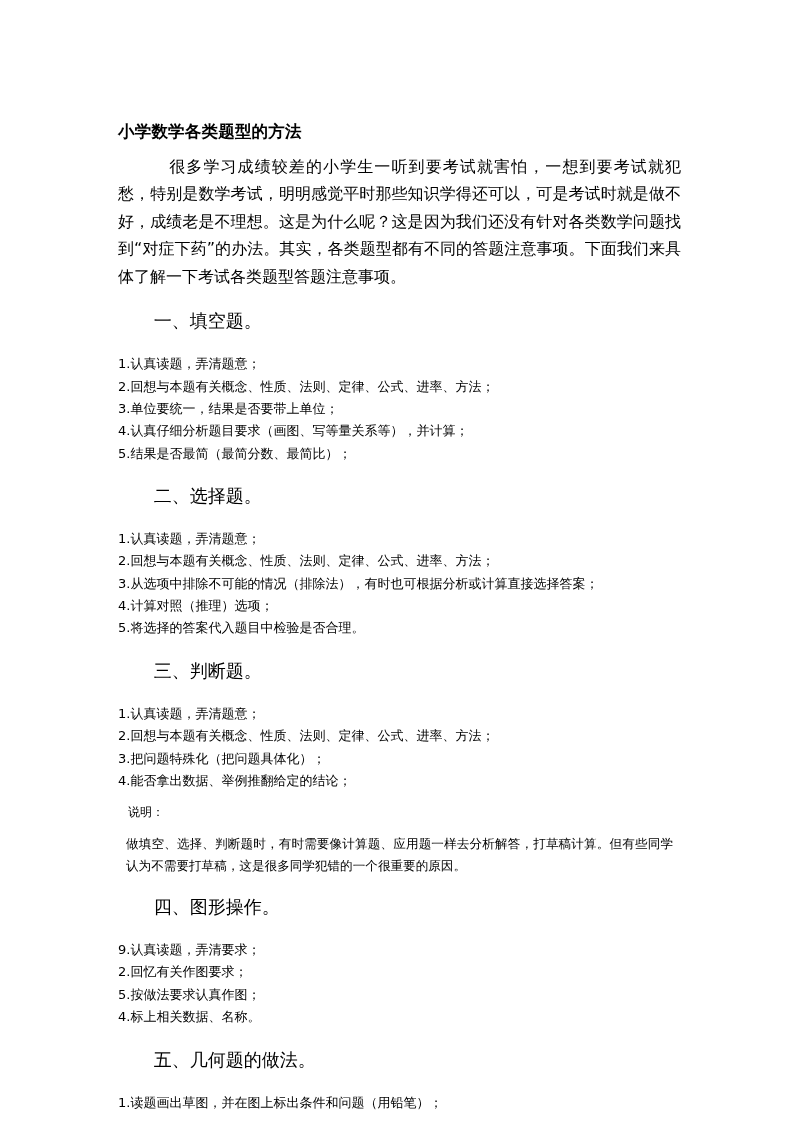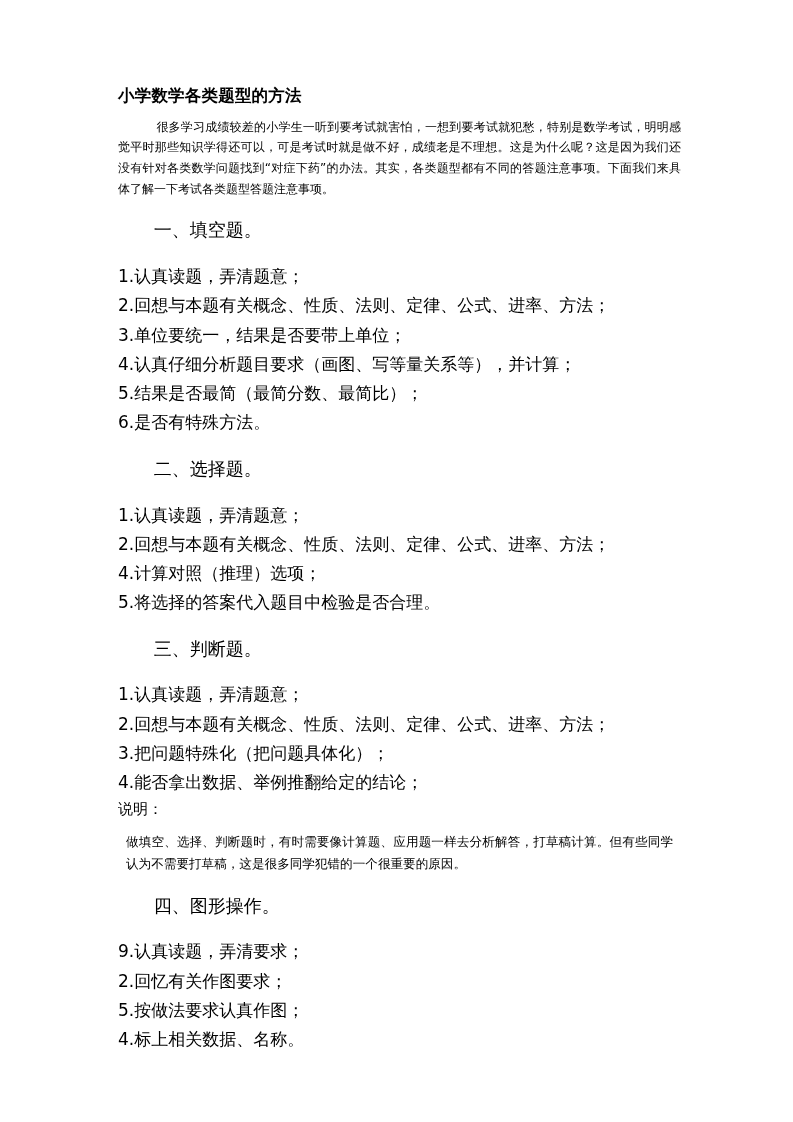--- a/index.html
+++ b/index.html
@@ -12,56 +12,56 @@
     height: 1122px;
     font-family: "DejaVu Sans", "Liberation Sans", sans-serif;
     color: #000000;
     -webkit-font-smoothing: antialiased;
   }
   .page {
     position: relative;
     width: 793px;
     height: 1122px;
     box-sizing: border-box;
-    padding: 84px 112px 40px 118px;
+    padding: 120px 112px 40px 118px;
     background: #ffffff;
   }
   .doc-title {
     font-size: 16.5px;
     font-weight: bold;
     line-height: 1.5;
     margin: 0 0 8px 0;
     letter-spacing: 0.2px;
   }
   .intro {
-    font-size: 12px;
+    font-size: 16px;
     line-height: 1.72;
     margin: 0 0 14px 0;
     text-align: justify;
     text-indent: 3.2em;
   }
   .section {
     margin: 0 0 15px 0;
   }
   .section-heading {
     font-size: 18px;
     line-height: 1.72;
     text-indent: 1.1em;
     margin: 16px;
   }
   .line {
-    font-size: 17px;
+    font-size: 13px;
     line-height: 1.72;
     margin: 0;
     text-align: justify;
   }
   .note-label {
-    font-size: 15px;
+    font-size: 12px;
     line-height: 1.72;
-    margin: 0;
+    margin: 10px;
   }
   .note-body {
     font-size: 12.6px;
     line-height: 1.72;
     margin: 8px;
     text-align: justify;
   }
 </style>
 </head>
 <body>
@@ -72,27 +72,27 @@
 
   <p class="intro">很多学习成绩较差的小学生一听到要考试就害怕，一想到要考试就犯愁，特别是数学考试，明明感觉平时那些知识学得还可以，可是考试时就是做不好，成绩老是不理想。这是为什么呢？这是因为我们还没有针对各类数学问题找到“对症下药”的办法。其实，各类题型都有不同的答题注意事项。下面我们来具体了解一下考试各类题型答题注意事项。</p>
 
   <div class="section">
     <p class="section-heading">一、填空题。</p>
     <p class="line">1.认真读题，弄清题意；</p>
     <p class="line">2.回想与本题有关概念、性质、法则、定律、公式、进率、方法；</p>
     <p class="line">3.单位要统一，结果是否要带上单位；</p>
     <p class="line">4.认真仔细分析题目要求（画图、写等量关系等），并计算；</p>
     <p class="line">5.结果是否最简（最简分数、最简比）；</p>
-    <p class="line">6.是否有特殊方法。</p>
   </div>
 
   <div class="section">
     <p class="section-heading">二、选择题。</p>
     <p class="line">1.认真读题，弄清题意；</p>
     <p class="line">2.回想与本题有关概念、性质、法则、定律、公式、进率、方法；</p>
+    <p class="line">3.从选项中排除不可能的情况（排除法），有时也可根据分析或计算直接选择答案；</p>
     <p class="line">4.计算对照（推理）选项；</p>
     <p class="line">5.将选择的答案代入题目中检验是否合理。</p>
   </div>
 
   <div class="section">
     <p class="section-heading">三、判断题。</p>
     <p class="line">1.认真读题，弄清题意；</p>
     <p class="line">2.回想与本题有关概念、性质、法则、定律、公式、进率、方法；</p>
     <p class="line">3.把问题特殊化（把问题具体化）；</p>
     <p class="line">4.能否拿出数据、举例推翻给定的结论；</p>
@@ -101,14 +101,18 @@
   </div>
 
   <div class="section">
     <p class="section-heading">四、图形操作。</p>
     <p class="line">9.认真读题，弄清要求；</p>
     <p class="line">2.回忆有关作图要求；</p>
     <p class="line">5.按做法要求认真作图；</p>
     <p class="line">4.标上相关数据、名称。</p>
   </div>
 
+  <div class="section">
+    <p class="section-heading">五、几何题的做法。</p>
+    <p class="line">1.读题画出草图，并在图上标出条件和问题（用铅笔）；</p>
+  </div>
 
 </div>
 
 </body></html>

